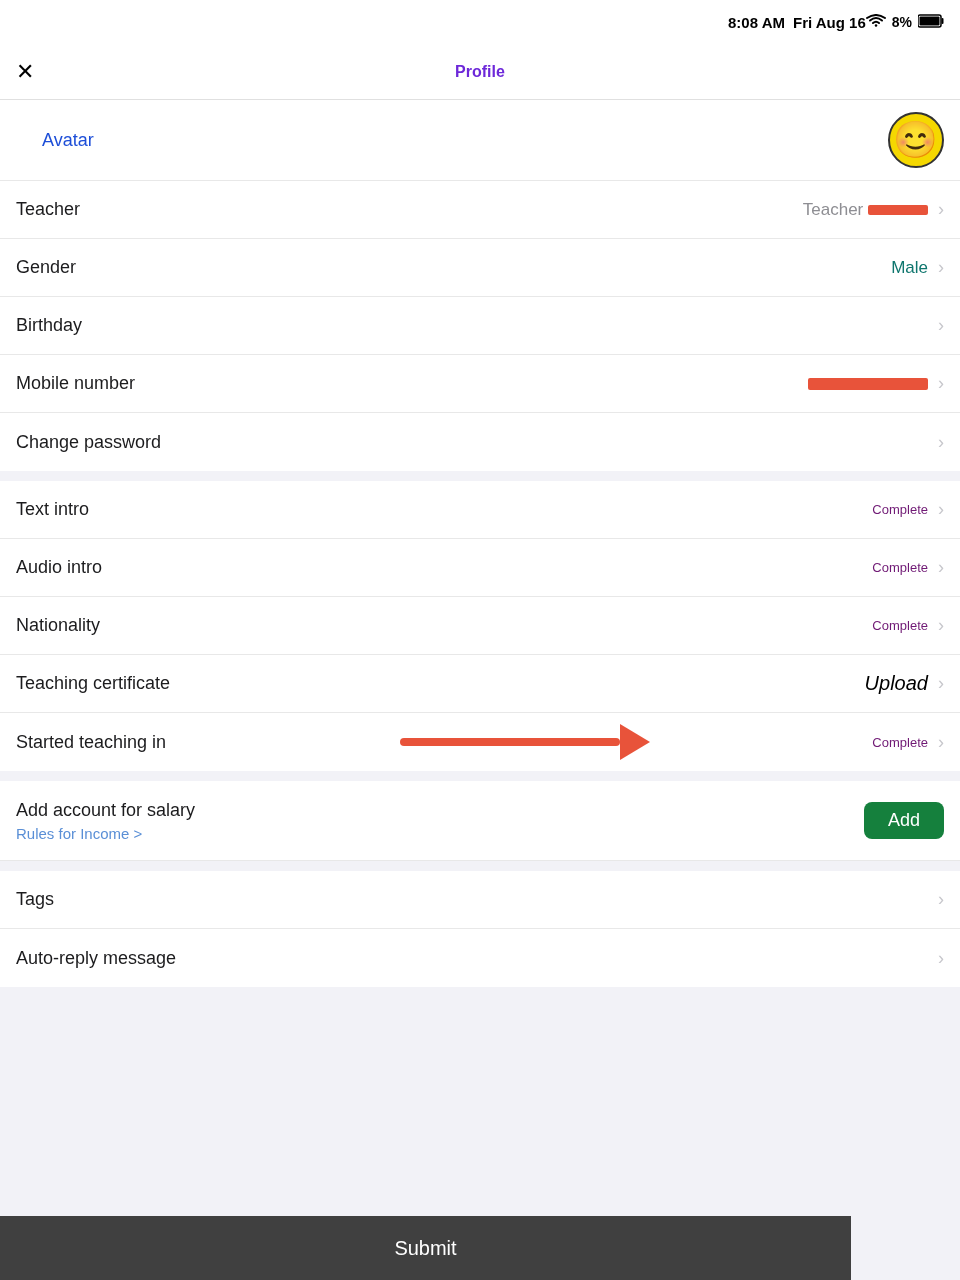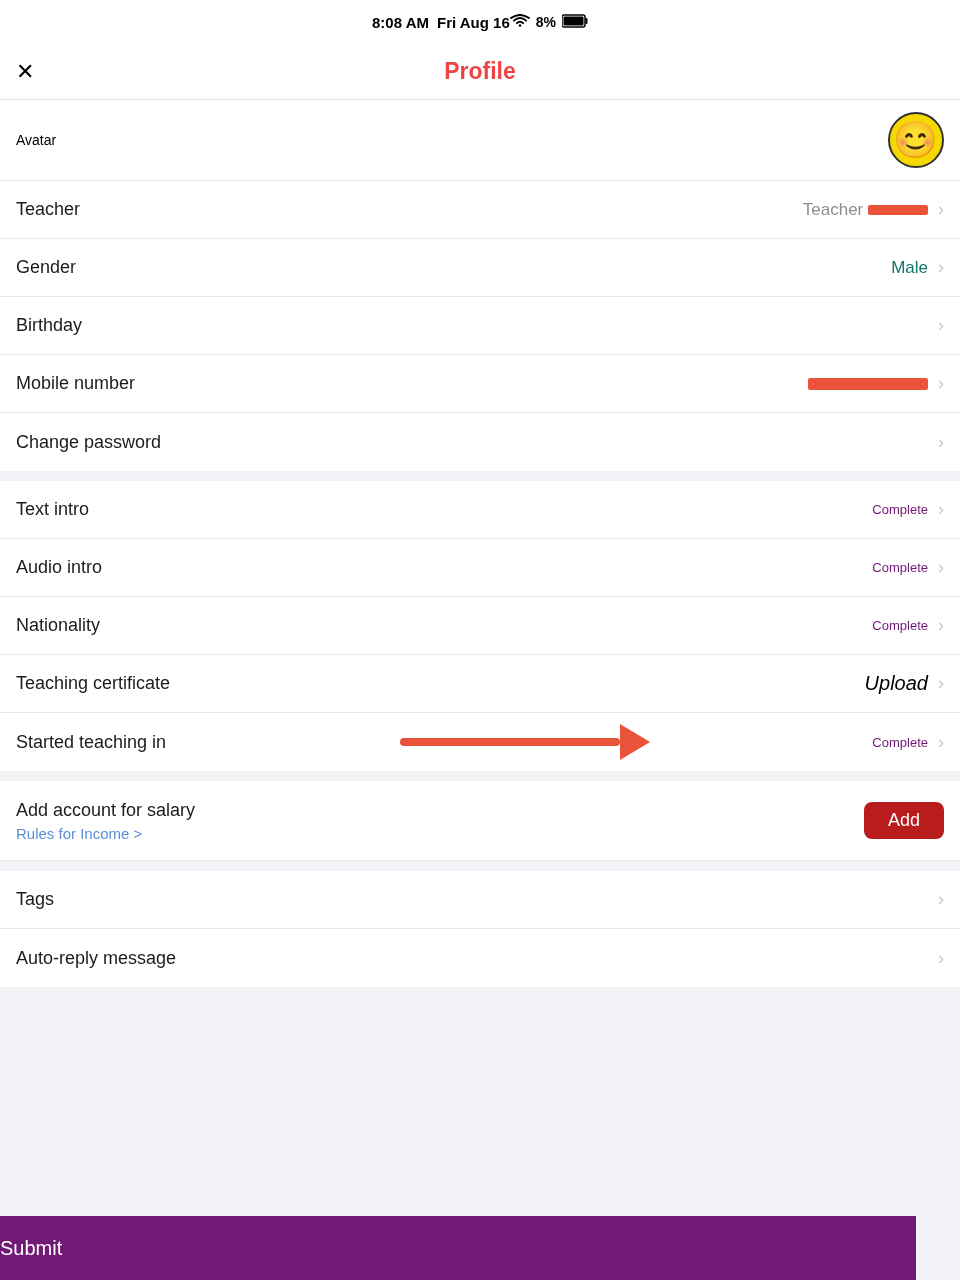--- a/index.html
+++ b/index.html
@@ -9,21 +9,21 @@
       width: 960px;
       min-height: 1280px;
       position: relative;
       overflow-x: hidden;
     }
 
     
     .status-bar {
       background: #fff;
       display: flex;
-      justify-content: center;
+      justify-content: flex-end;
       align-items: center;
       padding: 0 16px;
       height: 44px;
       font-size: 15px;
       font-weight: 600;
     }
     .status-bar-left {
       display: flex;
       gap: 8px;
       align-items: center;
@@ -49,23 +49,23 @@
       position: absolute;
       left: 16px;
       background: none;
       border: none;
       font-size: 22px;
       cursor: pointer;
       color: #000;
       line-height: 1;
     }
     .nav-bar .title {
-      font-size: 23px;
+      font-size: 16px;
       font-weight: 600;
-      color: #ef4444;
+      color: #6d28d9;
     }
 
     
     .section-divider {
       height: 10px;
       background: #f2f2f7;
     }
 
     
     .list-section {
@@ -131,22 +131,23 @@
     .avatar-row {
       display: flex;
       align-items: center;
       justify-content: space-between;
       padding: 12px 16px;
       min-height: 70px;
       border-bottom: 1px solid #e8e8e8;
       background: #fff;
     }
     .avatar-row .row-label {
-      font-size: 14px;
-      color: #000000;
+      font-size: 18px;
+      color: #1d4ed8;
+      margin-left: 26px;
     }
     .avatar-emoji {
       width: 56px;
       height: 56px;
       border-radius: 50%;
       background: #f5d800;
       border: 2px solid #333;
       display: flex;
       align-items: center;
       justify-content: center;
@@ -167,21 +168,21 @@
     .salary-row .salary-left .salary-title {
       font-size: 18px;
       color: #1c1c1e;
     }
     .salary-row .salary-left .rules-link {
       font-size: 15px;
       color: #5a8fd6;
       margin-top: 4px;
     }
     .add-btn {
-      background: #b91c1c;
+      background: #15803d;
       color: #fff;
       border: none;
       border-radius: 8px;
       padding: 8px 24px;
       font-size: 18px;
       font-weight: 500;
       cursor: pointer;
     }
 
     
@@ -208,25 +209,26 @@
       border-top: 18px solid transparent;
       border-bottom: 18px solid transparent;
       border-left: 30px solid #e8533a;
     }
 
     
     .submit-bar {
       position: fixed;
       bottom: 0;
       left: 0;
-      width: 916px;
-      background: #701a75;
+      width: 851px;
+      background: #404040;
       height: 64px;
       display: flex;
       align-items: center;
+      justify-content: center;
       cursor: pointer;
     }
     .submit-bar .submit-label {
       font-size: 20px;
       color: #fff;
       font-weight: 500;
     }
 
     
     .main-content {

